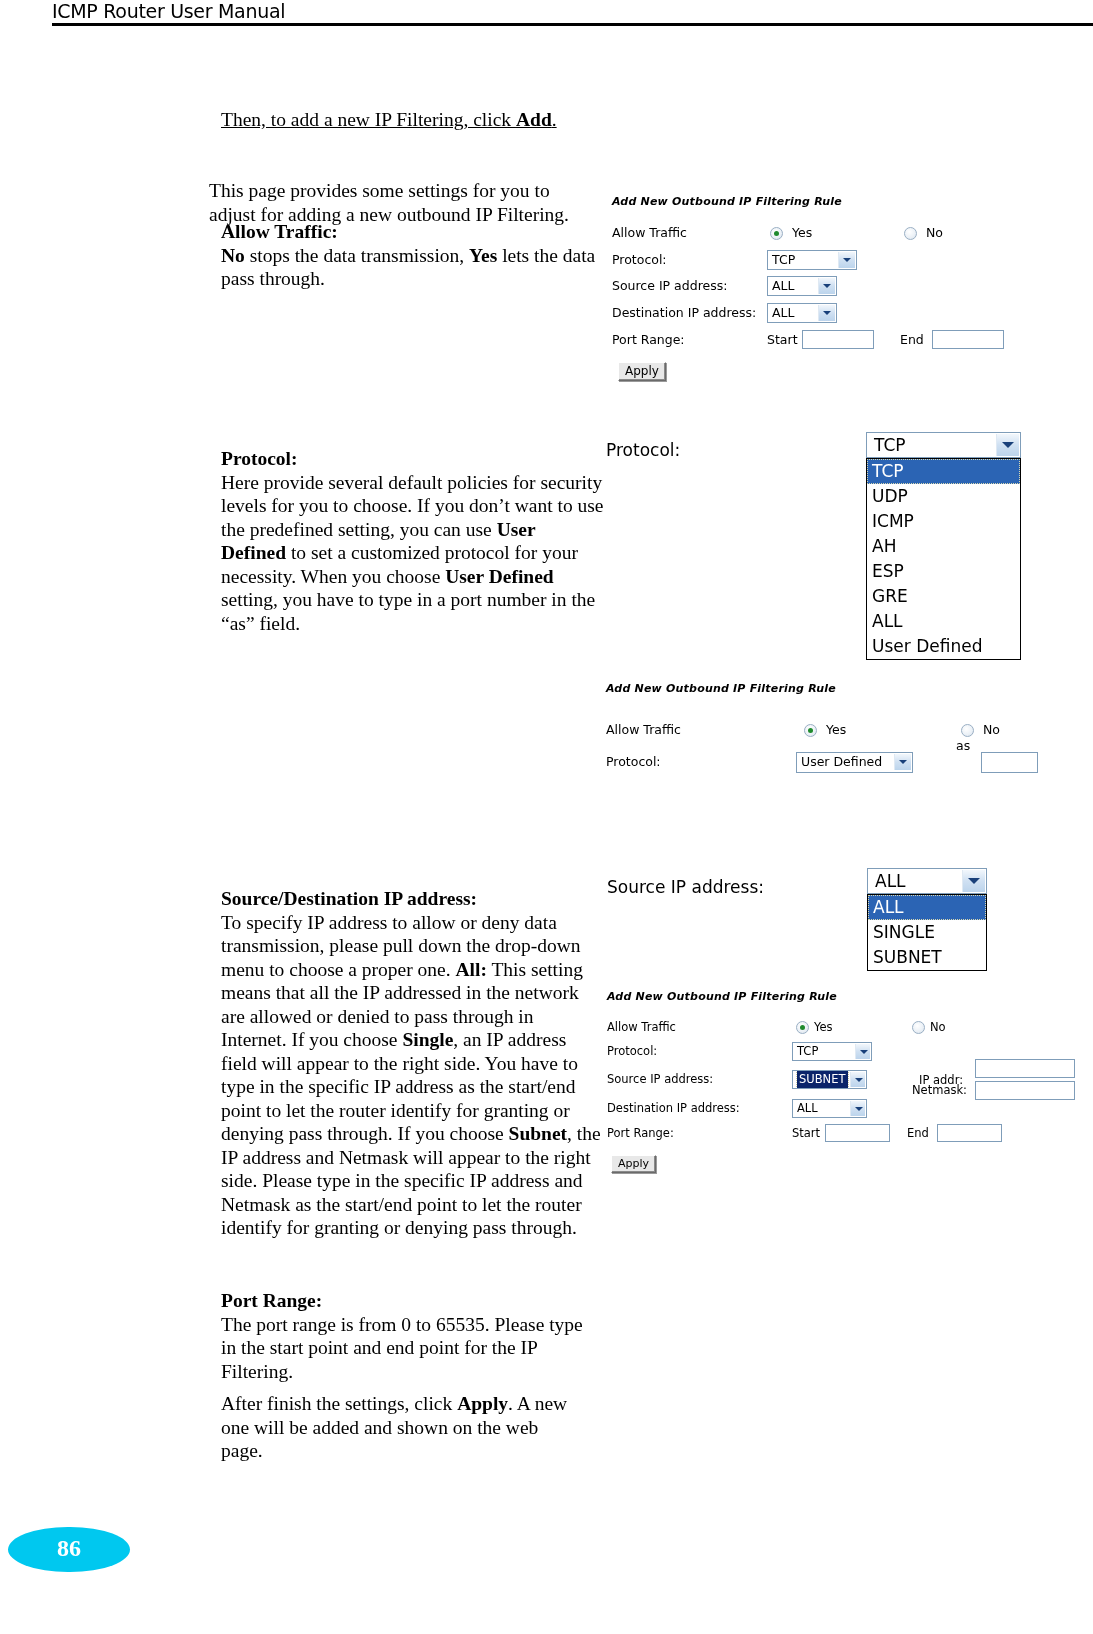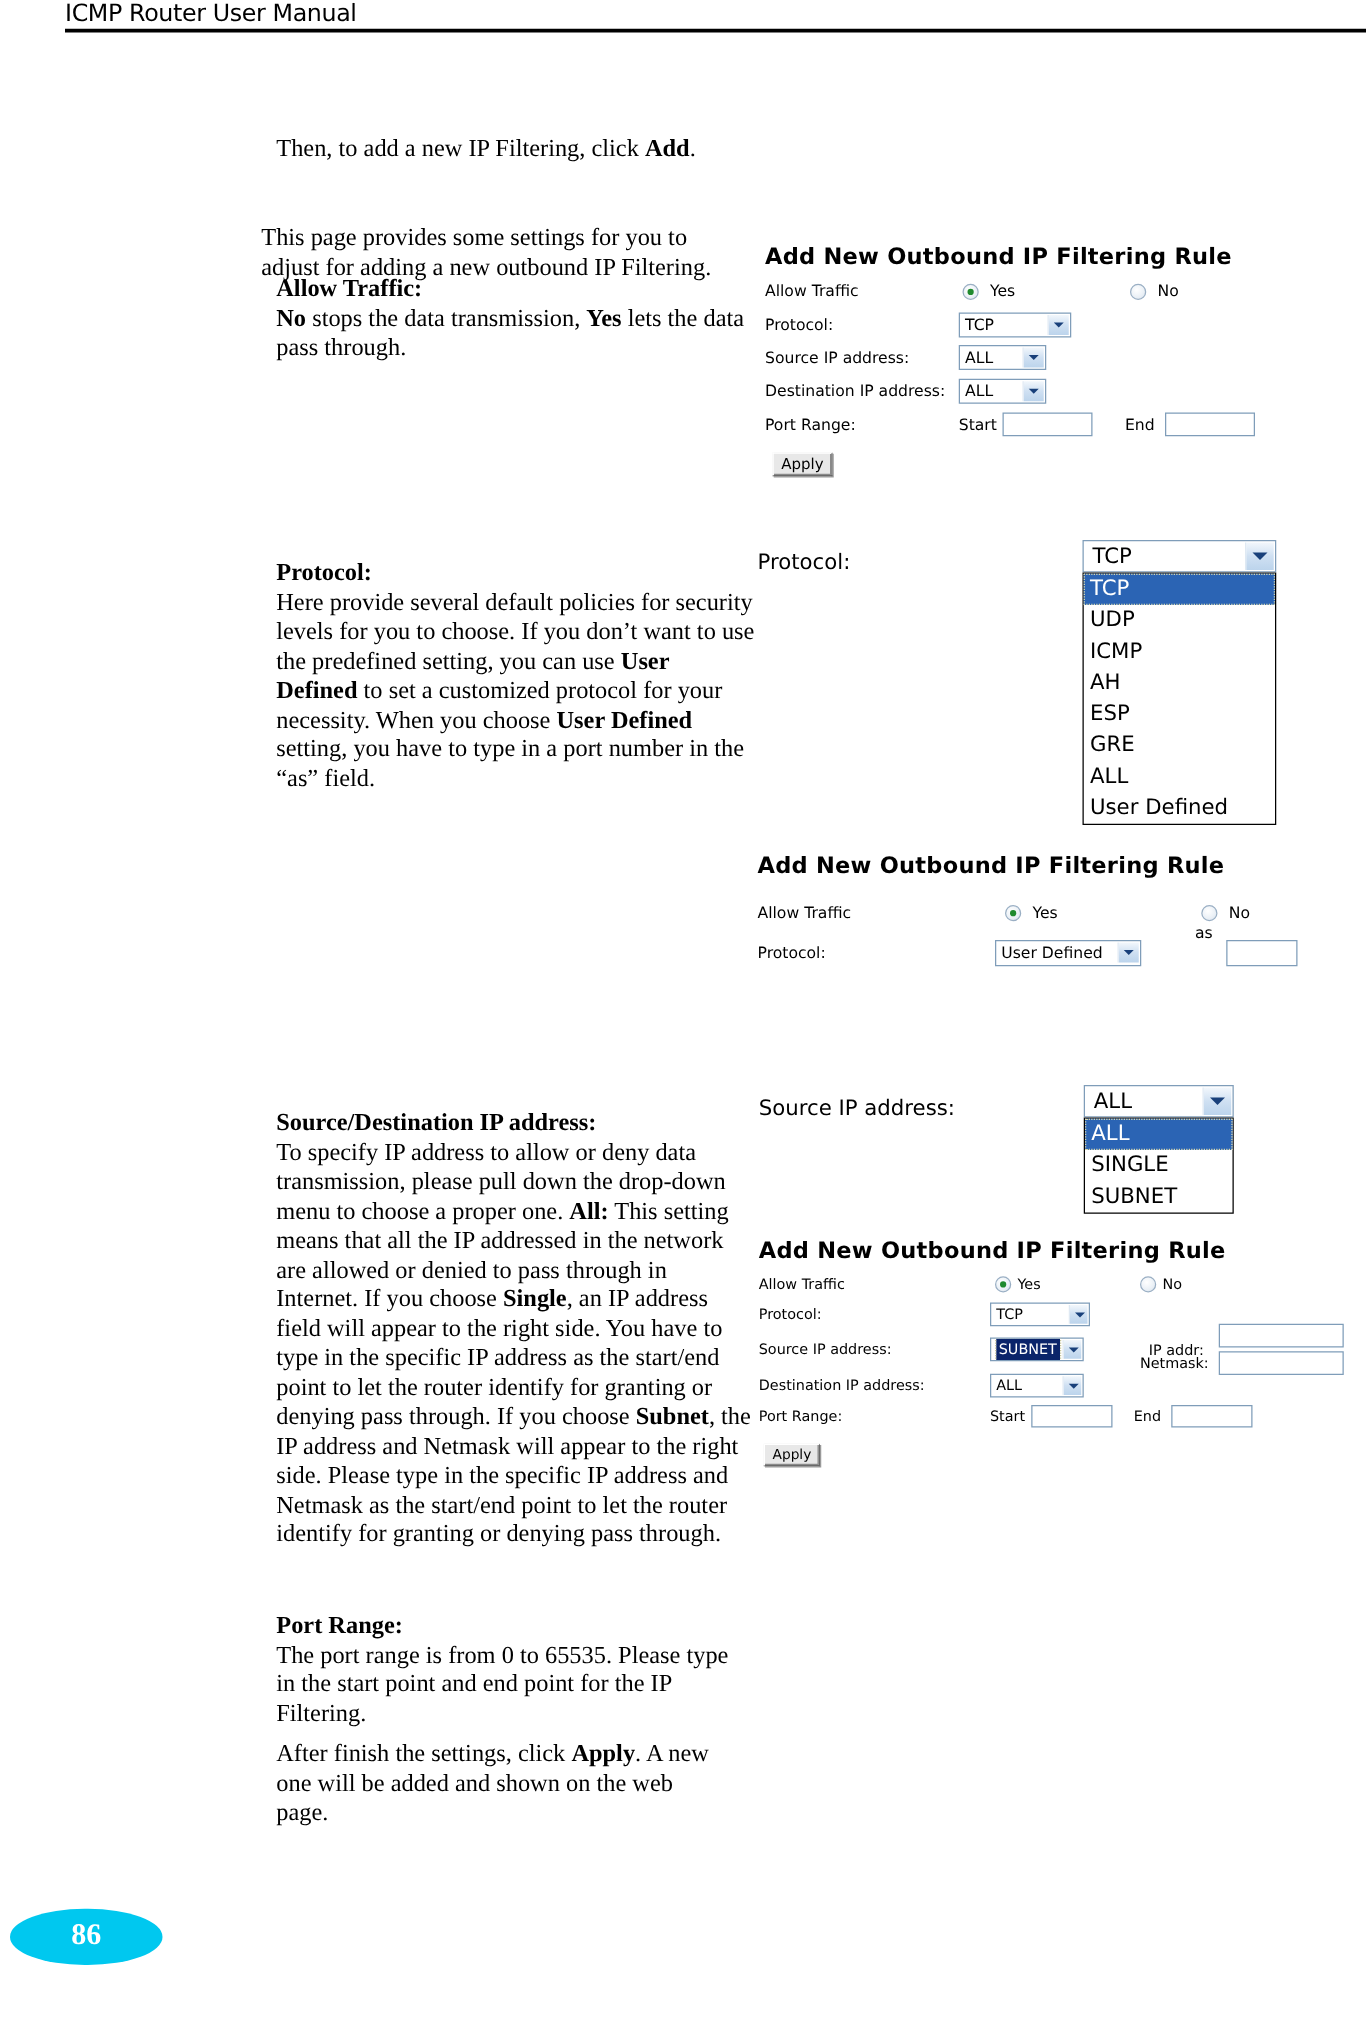--- a/index.html
+++ b/index.html
@@ -41,21 +41,21 @@
   }
   .para {
     font-family: "Liberation Serif", serif;
     font-size: 19.5px;
     line-height: 23.5px;
     text-align: left;
     margin: 0;
   }
   .para b { font-weight: bold; }
 
-  #p-intro   { position: absolute; left: 221px; top: 108px;  width: 380px; }
+  #p-intro   { position: absolute; left: 221px; top: 108px;  width: 380px; text-decoration: underline; }
   #p-page    { position: absolute; left: 209px; top: 179px;  width: 380px; }
   #p-allow   { position: absolute; left: 221px; top: 220px;  width: 380px; }
   #p-proto   { position: absolute; left: 221px; top: 447px;  width: 383px; }
   #p-srcdest { position: absolute; left: 221px; top: 887px;  width: 380px; }
   #p-port    { position: absolute; left: 221px; top: 1289px; width: 380px; }
   #p-after   { position: absolute; left: 221px; top: 1392px; width: 350px; }
 
   
   .page-badge {
     position: absolute;
@@ -79,23 +79,24 @@
 
   
   .ui {
     position: absolute;
     font-family: "DejaVu Sans", sans-serif;
     color: #000;
   }
   .ui-title {
     font-family: "DejaVu Sans", sans-serif;
     font-weight: bold;
-    font-size: 18px;
+    font-size: 11px;
     letter-spacing: 0.2px;
     white-space: nowrap;
+    font-style: italic;
   }
   .ui-label {
     font-family: "DejaVu Sans", sans-serif;
     font-size: 12.5px;
     white-space: nowrap;
   }
   .ui-label-sm {
     font-family: "DejaVu Sans", sans-serif;
     font-size: 11.5px;
     white-space: nowrap;

